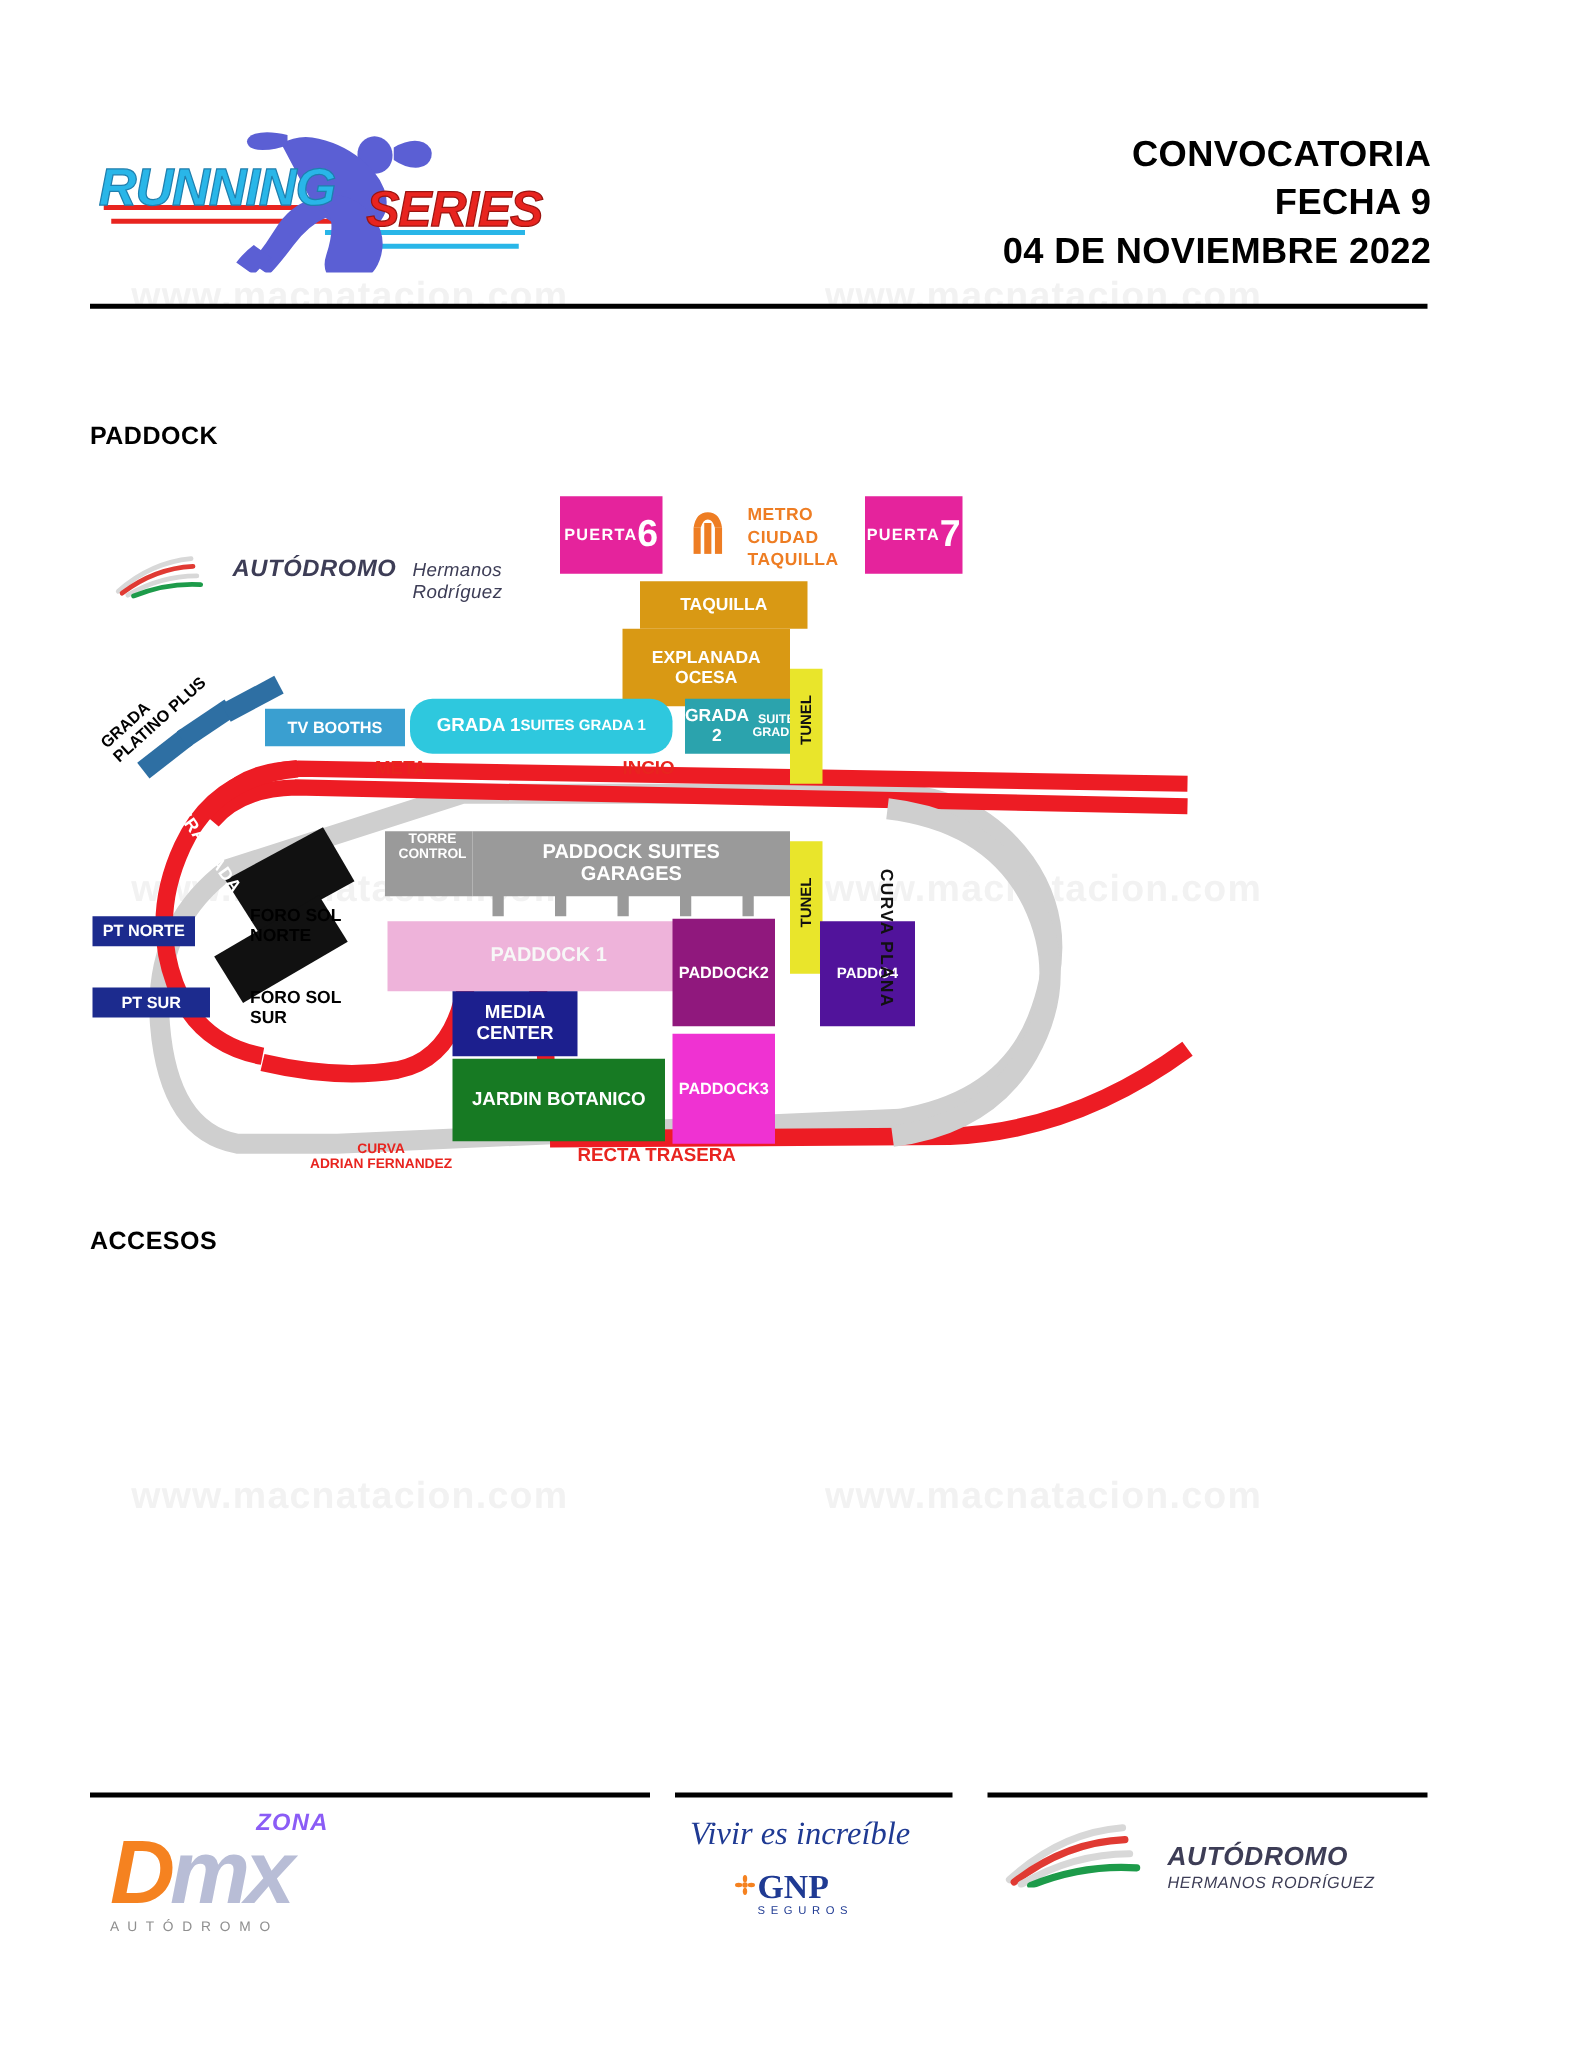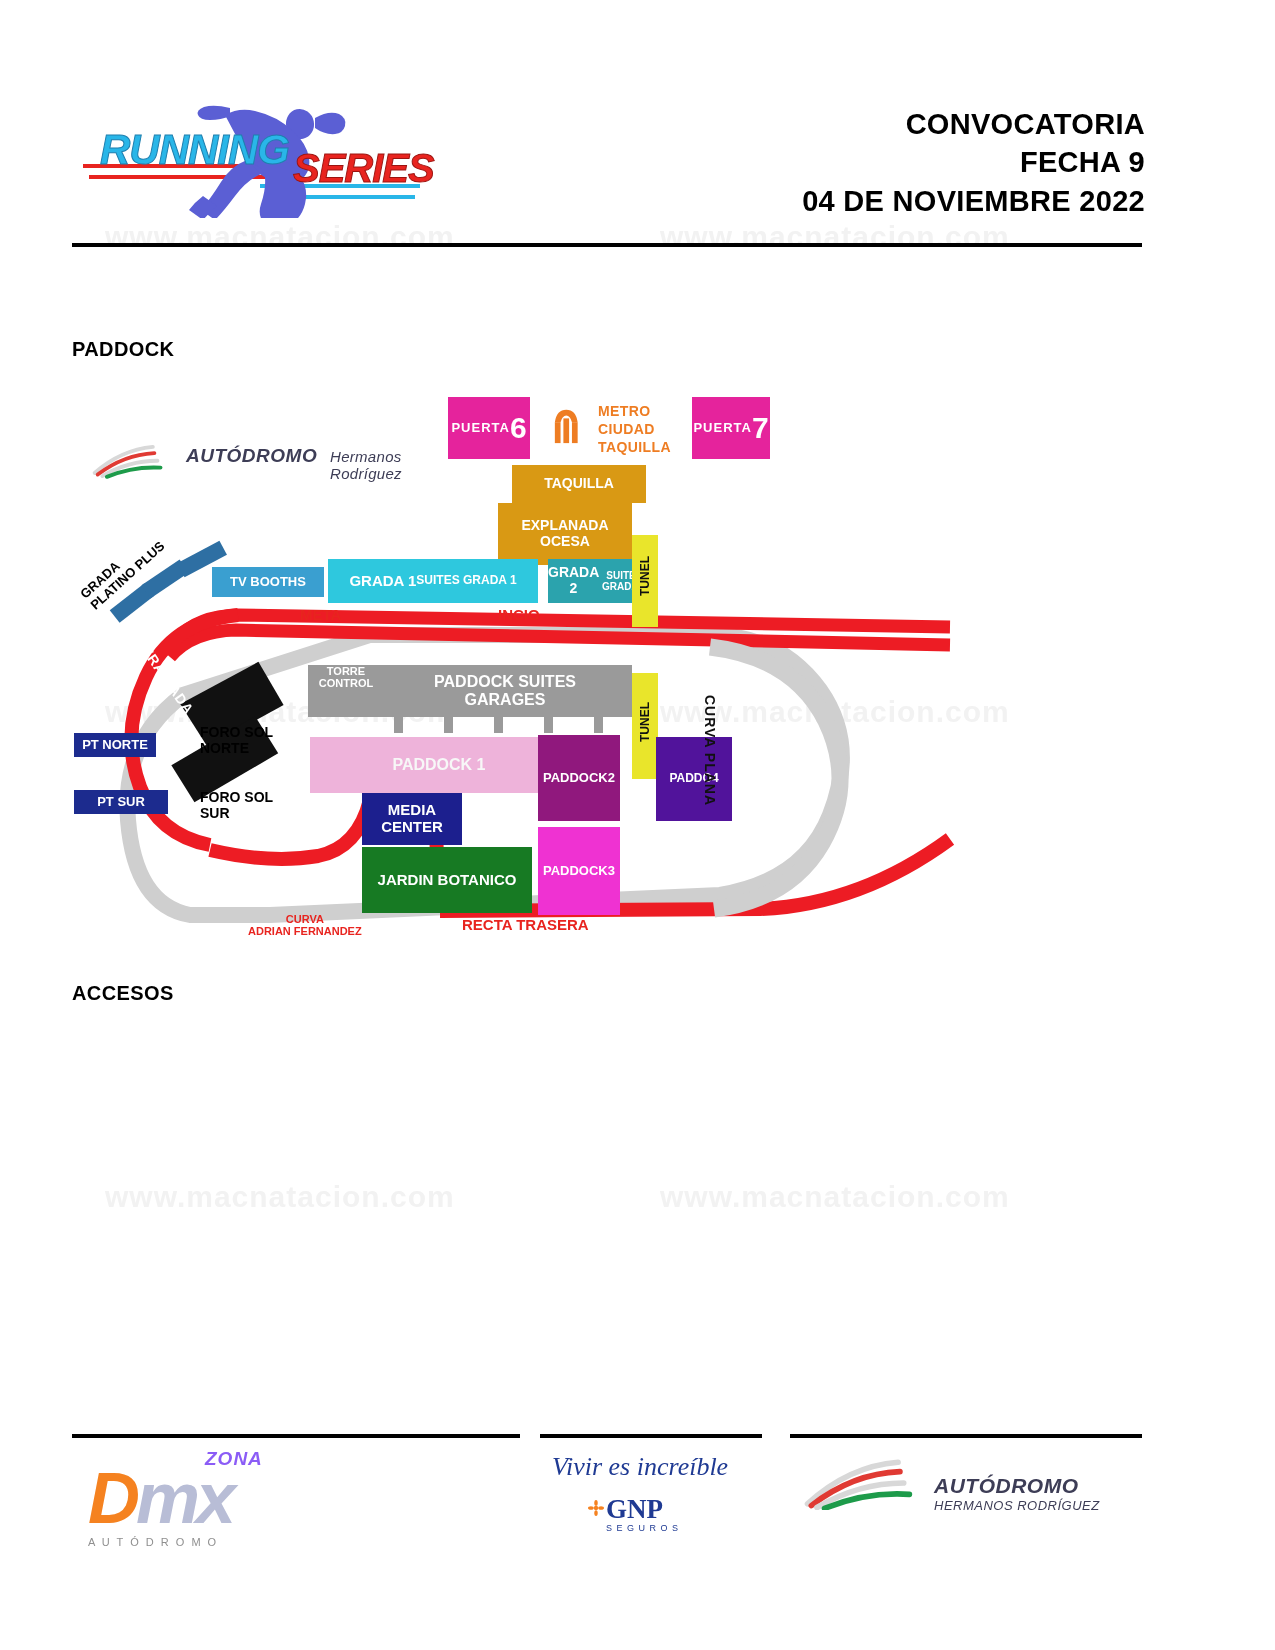--- a/index.html
+++ b/index.html
@@ -87,21 +87,21 @@
           <path d="M150 37 q14 -8 30 -4 q22 5 38 20 q14 13 16 27 q2 14 -8 22 q-8 7 -20 4 q-16 -4 -28 -16 z"></path>
           <path d="M196 78 q18 4 28 18 q10 14 6 30 q-4 16 -18 22 q-13 6 -22 -2 q-8 -8 -4 -20 q5 -15 4 -26 q-1 -11 -12 -14 z"></path>
           <path d="M186 118 q-14 6 -26 22 q-12 16 -20 24 l-14 -10 q10 -12 20 -28 q10 -16 26 -22 z" transform="translate(0,-22)"></path>
           <path d="M128 118 q-8 6 -14 14 l14 10 q7 -8 14 -14 z"></path>
           <path d="M240 40 q14 -8 24 -4 q8 4 6 12 q-2 7 -10 8 q-10 1 -20 -6 z"></path>
           <path d="M155 30 q-16 -4 -26 -1 q-8 3 -6 8 q2 5 12 5 q11 0 20 -4 z"></path>
         </g>
       </svg>
       
       <div style="position:absolute;left:4px;top:48px;font-style:italic;font-weight:bold;
-                  font-size:42px;color:#29b6e8;letter-spacing:-1px;margin-left:21px;
+                  font-size:42px;color:#29b6e8;letter-spacing:-1px;
                   -webkit-text-stroke:1px #1f7fae;">RUNNING</div>
       <div style="position:absolute;left:218px;top:68px;font-style:italic;font-weight:bold;
                   font-size:40px;color:#e8241f;letter-spacing:-1px;
                   -webkit-text-stroke:1px #9b1410;">SERIES</div>
     </div>
 
     <div class="hdr-text">
       <div class="hdr-line">CONVOCATORIA</div>
       <div class="hdr-line">FECHA 9</div>
       <div class="hdr-line">04 DE NOVIEMBRE 2022</div>
@@ -194,21 +194,21 @@
       <span style="font-size:13px;letter-spacing:1px;">PUERTA</span>
       <span style="font-size:30px;line-height:1;">7</span>
     </div>
 
     <div class="box" style="left:442px;top:70px;width:134px;height:38px;background:#d99914;font-size:14px;">TAQUILLA</div>
     <div class="box" style="left:428px;top:108px;width:134px;height:62px;background:#d99914;font-size:14px;white-space:pre-line;">EXPLANADA
 OCESA</div>
 
     <div class="box" style="left:142px;top:172px;width:112px;height:30px;background:#3a9fd0;font-size:13px;">TV BOOTHS</div>
 
-    <div class="box" style="left:258px;top:164px;width:210px;height:44px;background:#2ec8de;">
+    <div class="box" style="left:258px;top:164px;width:210px;height:44px;background:#2ec8de;border-radius:18px;">
       <span style="font-size:15px;">GRADA 1</span>
       <span style="font-size:12px;">SUITES GRADA 1</span>
     </div>
 
     <div class="box" style="left:478px;top:164px;width:102px;height:44px;background:#2ba3ad;">
       <span style="font-size:14px;">GRADA 2</span>
       <span style="font-size:10px;">SUITES GRADA 2</span>
     </div>
 
     <div style="position:absolute;left:562px;top:140px;width:26px;height:92px;background:#e9e52b;">

